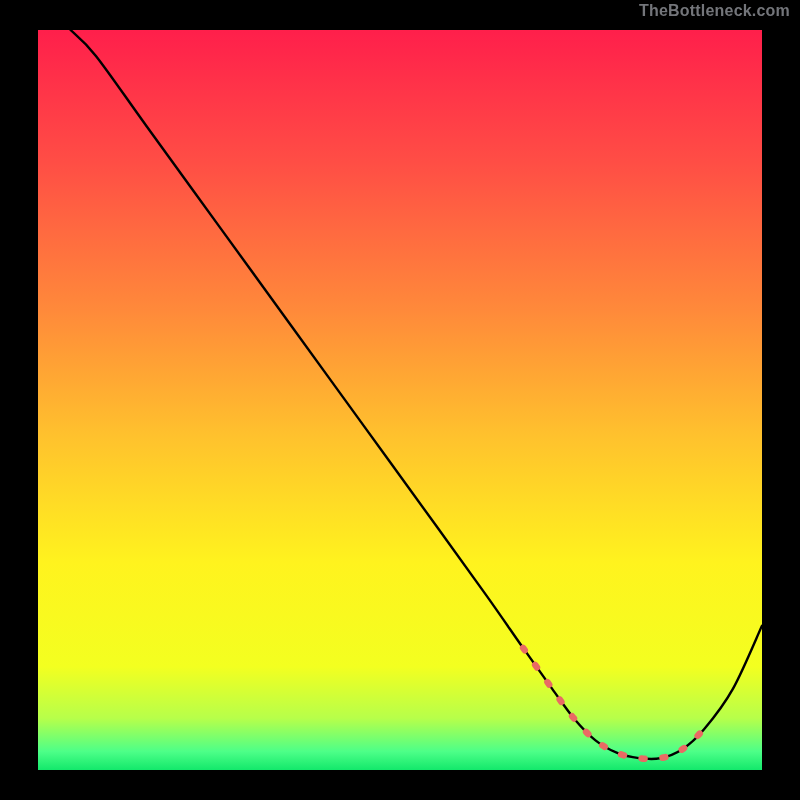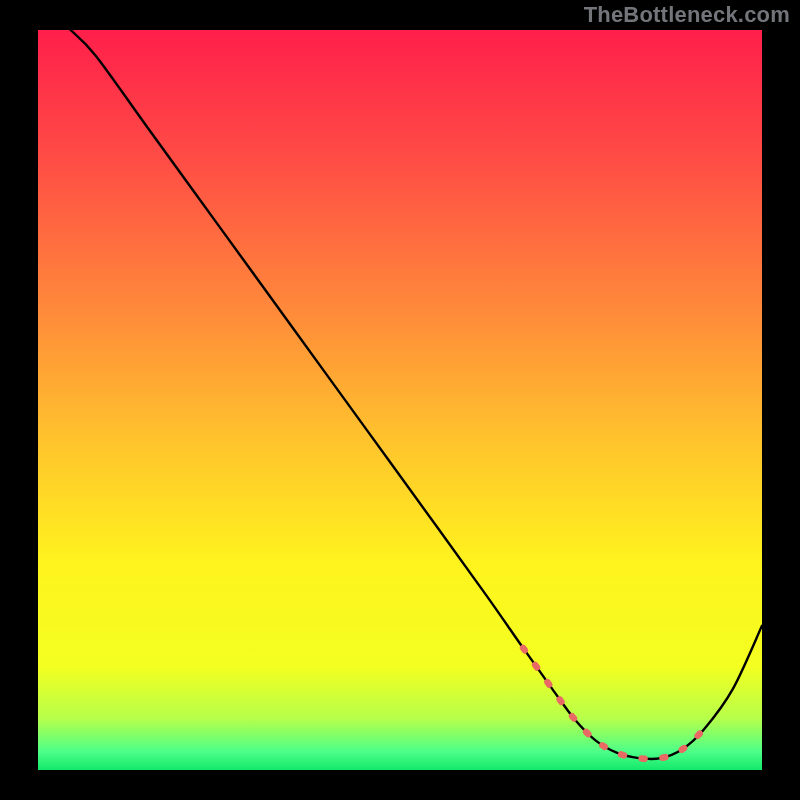--- a/index.html
+++ b/index.html
@@ -28,21 +28,21 @@
   .plot svg {
     display: block;
     width: 724px;
     height: 740px;
   }
   .watermark {
     position: absolute;
     top: 2px;
     right: 10px;
     font-family: Arial, Helvetica, sans-serif;
-    font-size: 22px;
+    font-size: 16px;
     font-weight: 600;
     color: #73757a;
     letter-spacing: 0.2px;
     user-select: none;
   }
 </style>
 </head>
 <body>
 
 <div class="frame">

